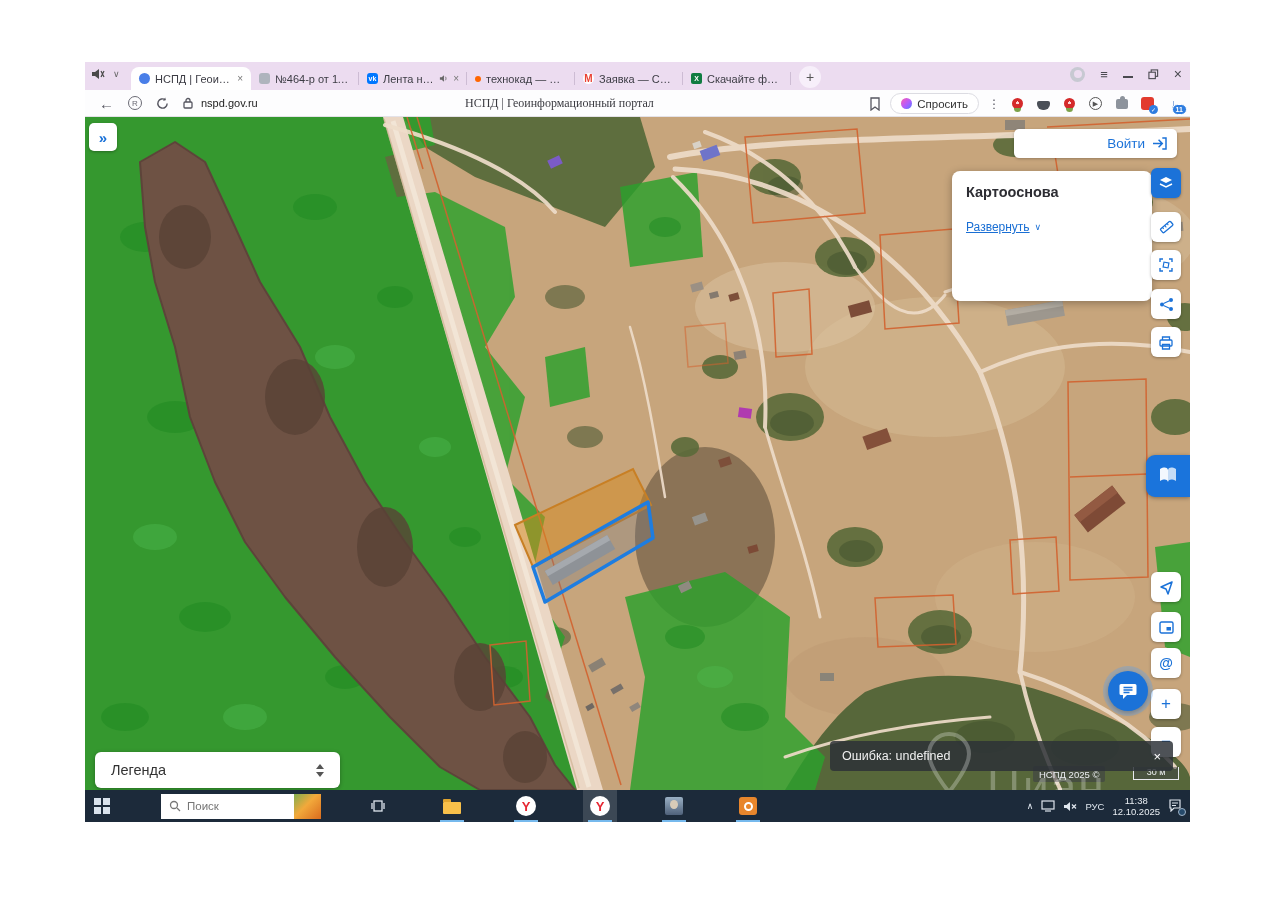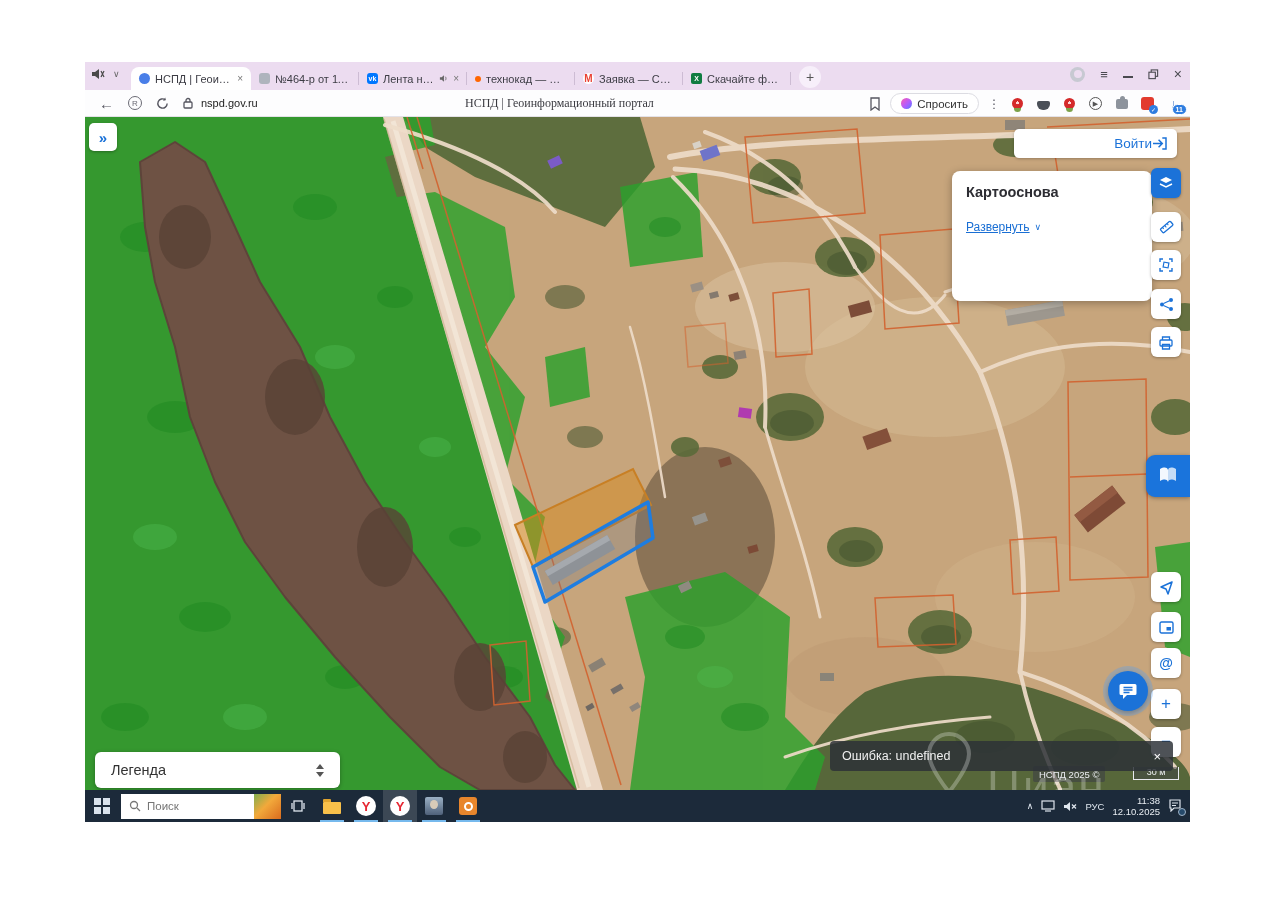--- a/index.html
+++ b/index.html
@@ -56,21 +56,21 @@
   #mapsvg{position:absolute;left:0;top:0;}
 
   .mbtn{position:absolute;width:30px;height:30px;background:#fff;border-radius:6px;
         box-shadow:0 1px 3px rgba(0,0,0,.3);display:flex;align-items:center;justify-content:center;}
   .mbtn.blue{background:#1b72d8;}
   .expandbtn{position:absolute;left:4px;top:6px;width:28px;height:28px;background:#fff;border-radius:5px;
              box-shadow:0 1px 3px rgba(0,0,0,.3);color:#1b72d8;font-size:15px;font-weight:bold;
              display:flex;align-items:center;justify-content:center;}
   .loginbar{position:absolute;left:929px;top:12px;width:163px;height:29px;background:#fff;border-radius:5px;
             box-shadow:0 1px 3px rgba(0,0,0,.25);display:flex;align-items:center;justify-content:flex-end;
-            padding-right:10px;color:#1b72d8;font-size:13.5px;}
+            padding-right:10px;gap:7px;color:#1b72d8;font-size:13.5px;}
   .panel{position:absolute;left:867px;top:54px;width:200px;height:130px;background:#fff;border-radius:8px;
          box-shadow:0 2px 8px rgba(0,0,0,.3);}
   .panel .ptitle{padding:13px 14px 9px;font-size:14.5px;font-weight:600;color:#2d2d33;}
   .layerrow{margin:0 10px;height:46px;background:#e7eff9;border-radius:5px;display:flex;align-items:center;
             padding:0 7px;gap:9px;}
   .thumb{width:34px;height:34px;border-radius:3px;border:1px solid #c3c9d2;
          background:linear-gradient(135deg,#8a9a5a 0%,#b59a6e 35%,#7d6b4e 60%,#9aa86a 100%);}
   .layerrow .lbl{font-size:11.5px;color:#3d3d44;}
   .expandlink{padding:11px 14px;font-size:12px;color:#1a6fd4;display:flex;align-items:center;gap:5px;}
   .expandlink .txt{text-decoration:underline;}
@@ -90,41 +90,41 @@
   .toast .x{margin-left:auto;font-size:13px;color:#fff;}
   .chip{position:absolute;background:rgba(58,60,70,.55);color:#eceef2;font-size:9.5px;height:16px;
         display:flex;align-items:center;padding:0 6px;border-radius:2px;}
   .scalebox{position:absolute;left:1048px;top:650px;width:46px;height:13px;border-left:1.5px solid #e8eaef;
             border-right:1.5px solid #e8eaef;border-bottom:1.5px solid #e8eaef;color:#f0f2f5;font-size:9px;
             text-align:center;line-height:10px;background:rgba(58,60,70,.45);}
   .watermark{position:absolute;left:840px;top:615px;z-index:20;color:#fff;opacity:.27;pointer-events:none;}
   .watermark .brand{position:absolute;left:62px;top:28px;font-size:46px;font-weight:normal;letter-spacing:2px;}
 
   
-  #taskbar{position:absolute;left:0;top:728px;width:1105px;height:32px;background:#1c2a3a;display:flex;align-items:center;z-index:15;}
+  #taskbar{position:absolute;left:0;top:728px;width:1105px;height:32px;background:#1c2a3a;display:flex;align-items:center;z-index:15;gap:40px;}
   .tb-slot{height:32px;display:flex;align-items:center;justify-content:center;width:34px;position:relative;}
   .tb-slot.run:after{content:"";position:absolute;bottom:0;left:5px;right:5px;height:2px;background:#76b9ed;}
   .tb-slot.activeapp{background:rgba(255,255,255,.14);}
   .startgrid{display:grid;grid-template-columns:7px 7px;grid-template-rows:7px 7px;gap:1.5px;}
   .startgrid div{background:#d9e2ec;}
   .searchbox{width:160px;height:25px;background:#fff;display:flex;align-items:center;margin-left:2px;position:relative;}
   .searchbox input{border:none;outline:none;width:100px;font-size:11.5px;color:#555;margin-left:4px;
                    font-family:"Liberation Sans",sans-serif;background:transparent;}
   .sthumb{position:absolute;right:0;top:0;width:27px;height:25px;
           background:linear-gradient(135deg,#7fae4e 0%,#f2a93b 45%,#d96b1e 100%);}
   .ycirc{width:20px;height:20px;border-radius:50%;background:#fff;display:flex;align-items:center;justify-content:center;
          color:#e62632;font-weight:bold;font-size:13px;}
   .folder{width:18px;height:12px;background:#f8c04a;border-radius:1px;position:relative;margin-top:3px;}
   .folder:before{content:"";position:absolute;top:-3px;left:0;width:8px;height:3px;background:#e0a42f;border-radius:1px 1px 0 0;}
   .photoic{width:18px;height:18px;border-radius:2px;background:linear-gradient(180deg,#9ab0c4,#4f617a);position:relative;}
   .photoic:after{content:"";position:absolute;left:5px;top:3px;width:8px;height:9px;border-radius:50%;background:#d8cbb8;}
   .orangeic{width:18px;height:18px;border-radius:3px;background:#e8862c;display:flex;align-items:center;justify-content:center;}
   .orangeic div{width:9px;height:9px;border:2px solid #fff;border-radius:50%;}
   .tray{margin-left:auto;display:flex;align-items:center;gap:8px;padding-right:8px;color:#dfe6ee;font-size:10px;}
-  .clockblk{text-align:right;font-size:9.5px;line-height:11px;color:#e8edf2;}
+  .clockblk{text-align:center;font-size:9.5px;line-height:11px;color:#e8edf2;}
   .notif{position:relative;}
   .notif .nb{position:absolute;right:-4px;bottom:-2px;width:8px;height:8px;border-radius:50%;background:#264a6b;border:1px solid #9fb4c8;}
 </style>
 </head>
 <body>
 
 <div id="shot">
 
   <div class="tabbar">
     <div class="tabbar-left">

